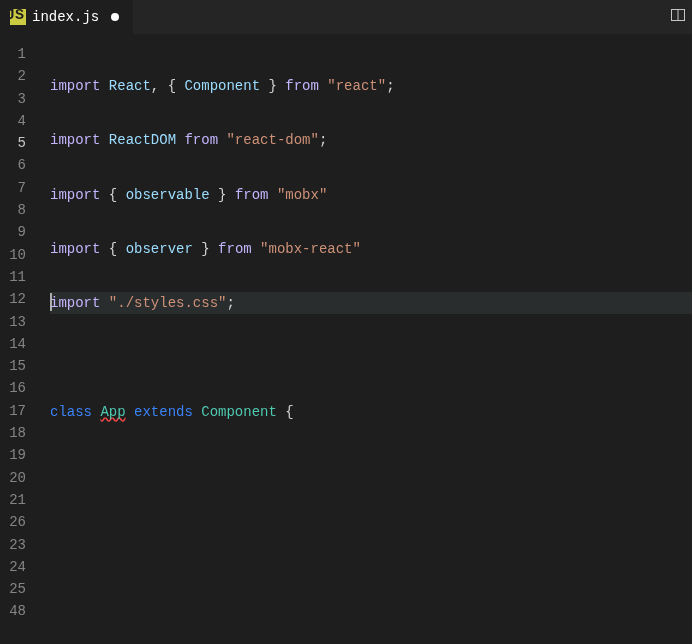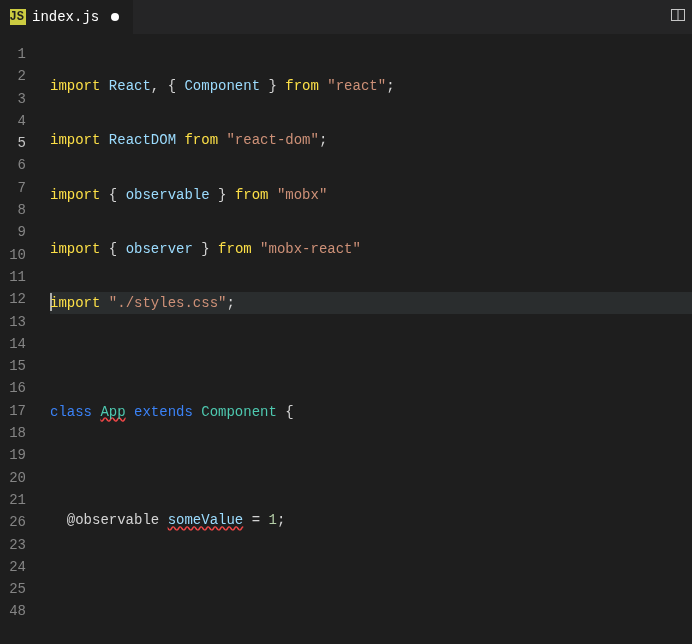--- a/index.html
+++ b/index.html
@@ -26,21 +26,21 @@
       display: flex;
       align-items: center;
       gap: 6px;
       color: #ffffff;
       cursor: pointer;
     }
     .tab .js-icon {
       width: 16px; height: 16px;
       background: #cbcb41;
       color: #1e1e1e;
-      font-size: 12px;
+      font-size: 15px;
       font-weight: bold;
       display: flex;
       align-items: flex-end;
       justify-content: flex-end;
       padding: 1px 2px;
     }
     .tab .modified-dot {
       width: 8px; height: 8px; border-radius: 50%;
       background: #ffffff;
       margin-left: 6px;
@@ -67,21 +67,21 @@
     .gutter .ln { height: 22.3px; line-height: 22.3px; }
     .gutter .current { color: #c6c6c6; }
     .code {
       flex: 1;
       padding: 8px 0 8px 10px;
       white-space: pre;
       overflow: hidden;
     }
     .code .line { height: 22.3px; line-height: 22.3px; }
     .code .line.hl { background: #2a2d2e; }
-    .tok-keyword { color: #fde047; }
+    .tok-keyword { color: #c4b5fd; }
     .tok-keyword2 { color: #3b82f6; text-align: right; }
     .tok-var { color: #9cdcfe; }
     .tok-class { color: #4ec9b0; }
     .tok-string { color: #ce9178; }
     .tok-num { color: #b5cea8; }
     .tok-text { color: #d4d4d4; }
     .tok-err { text-decoration: underline wavy #f44747; text-decoration-skip-ink: none; }
     .cursor {
       display: inline-block;
       width: 2px; height: 18px;
@@ -140,21 +140,20 @@
     </div>
   <div class="code">
     <div class="line"><span class="tok-keyword">import</span> <span class="tok-var">React</span>, { <span class="tok-var">Component</span> } <span class="tok-keyword">from</span> <span class="tok-string">"react"</span>;</div>
     <div class="line"><span class="tok-keyword">import</span> <span class="tok-var">ReactDOM</span> <span class="tok-keyword">from</span> <span class="tok-string">"react-dom"</span>;</div>
     <div class="line"><span class="tok-keyword">import</span> { <span class="tok-var">observable</span> } <span class="tok-keyword">from</span> <span class="tok-string">"mobx"</span></div>
     <div class="line"><span class="tok-keyword">import</span> { <span class="tok-var">observer</span> } <span class="tok-keyword">from</span> <span class="tok-string">"mobx-react"</span></div>
     <div class="line hl"><span class="cursor"></span><span class="tok-keyword">import</span> <span class="tok-string">"./styles.css"</span>;</div>
     <div class="line"></div>
     <div class="line"><span class="tok-keyword2">class</span> <span class="tok-class tok-err">App</span> <span class="tok-keyword2">extends</span> <span class="tok-class">Component</span> {</div>
     <div class="line"></div>
-    <div class="line">  <span class="tok-text">@observable</span> <span class="tok-var tok-err">someValue</span> = <span class="tok-num">1</span>;</div>
     <div class="line"></div>
     
     
     
     
     
     
     
     
     

